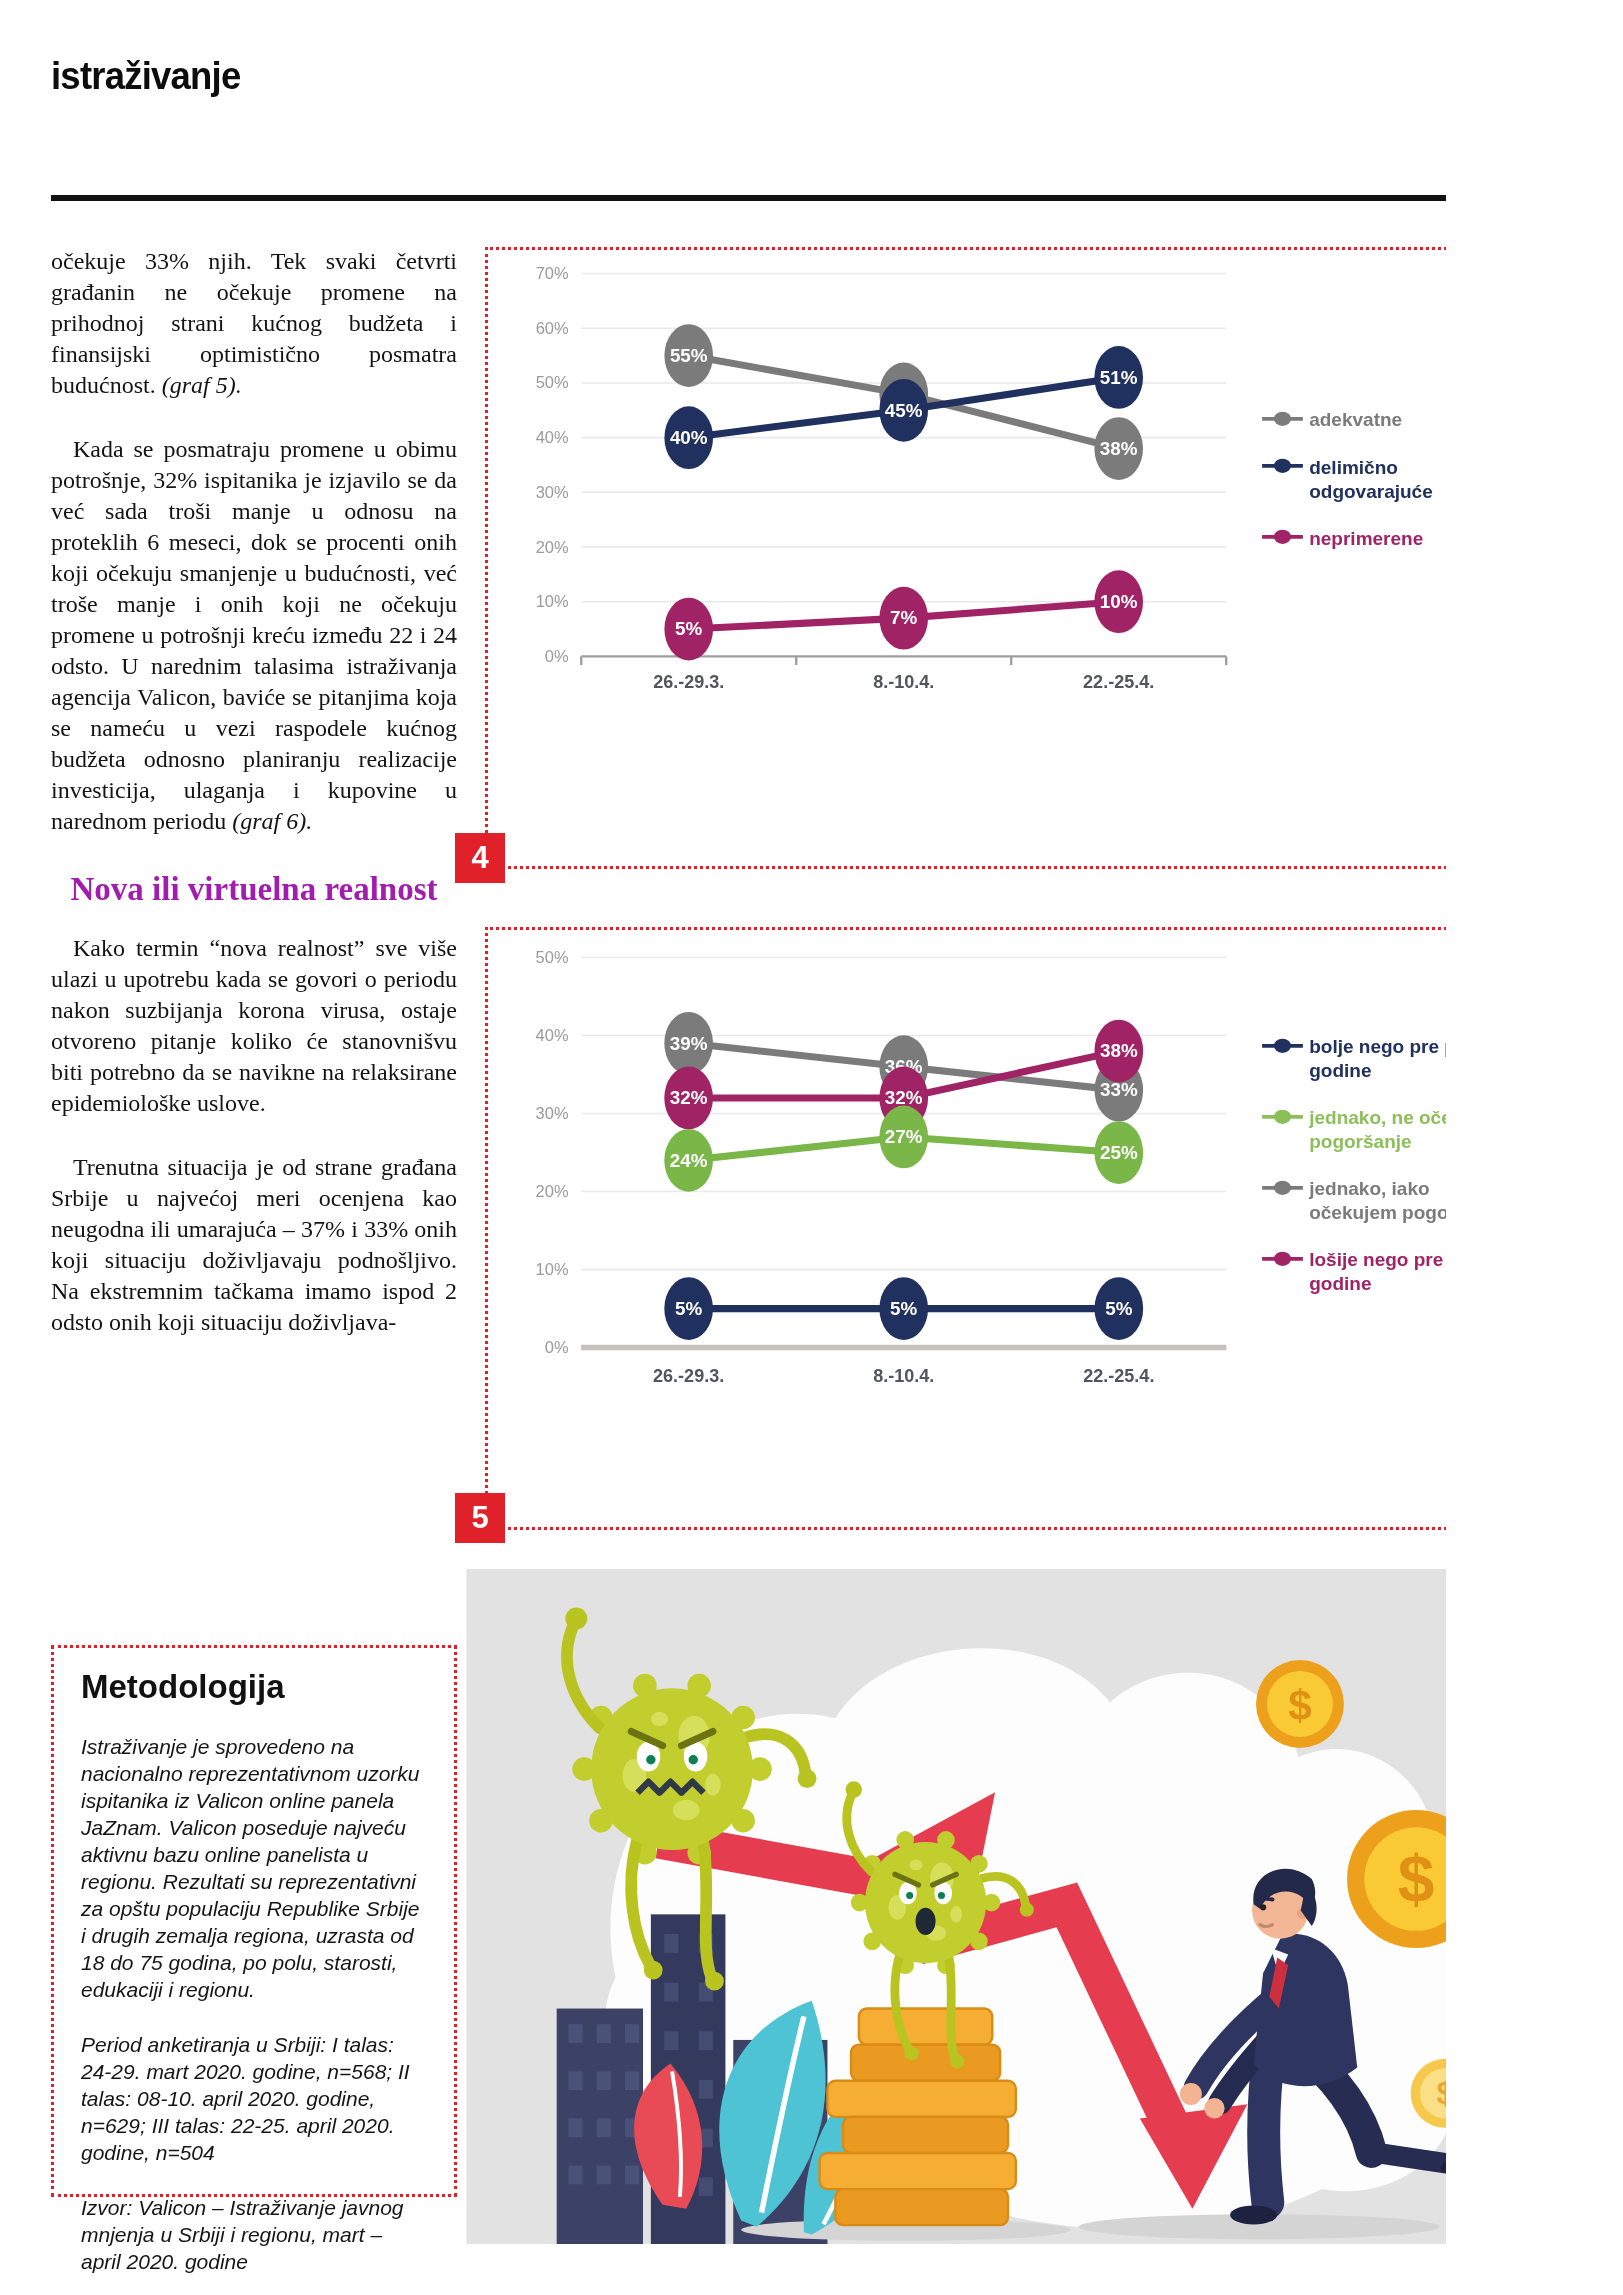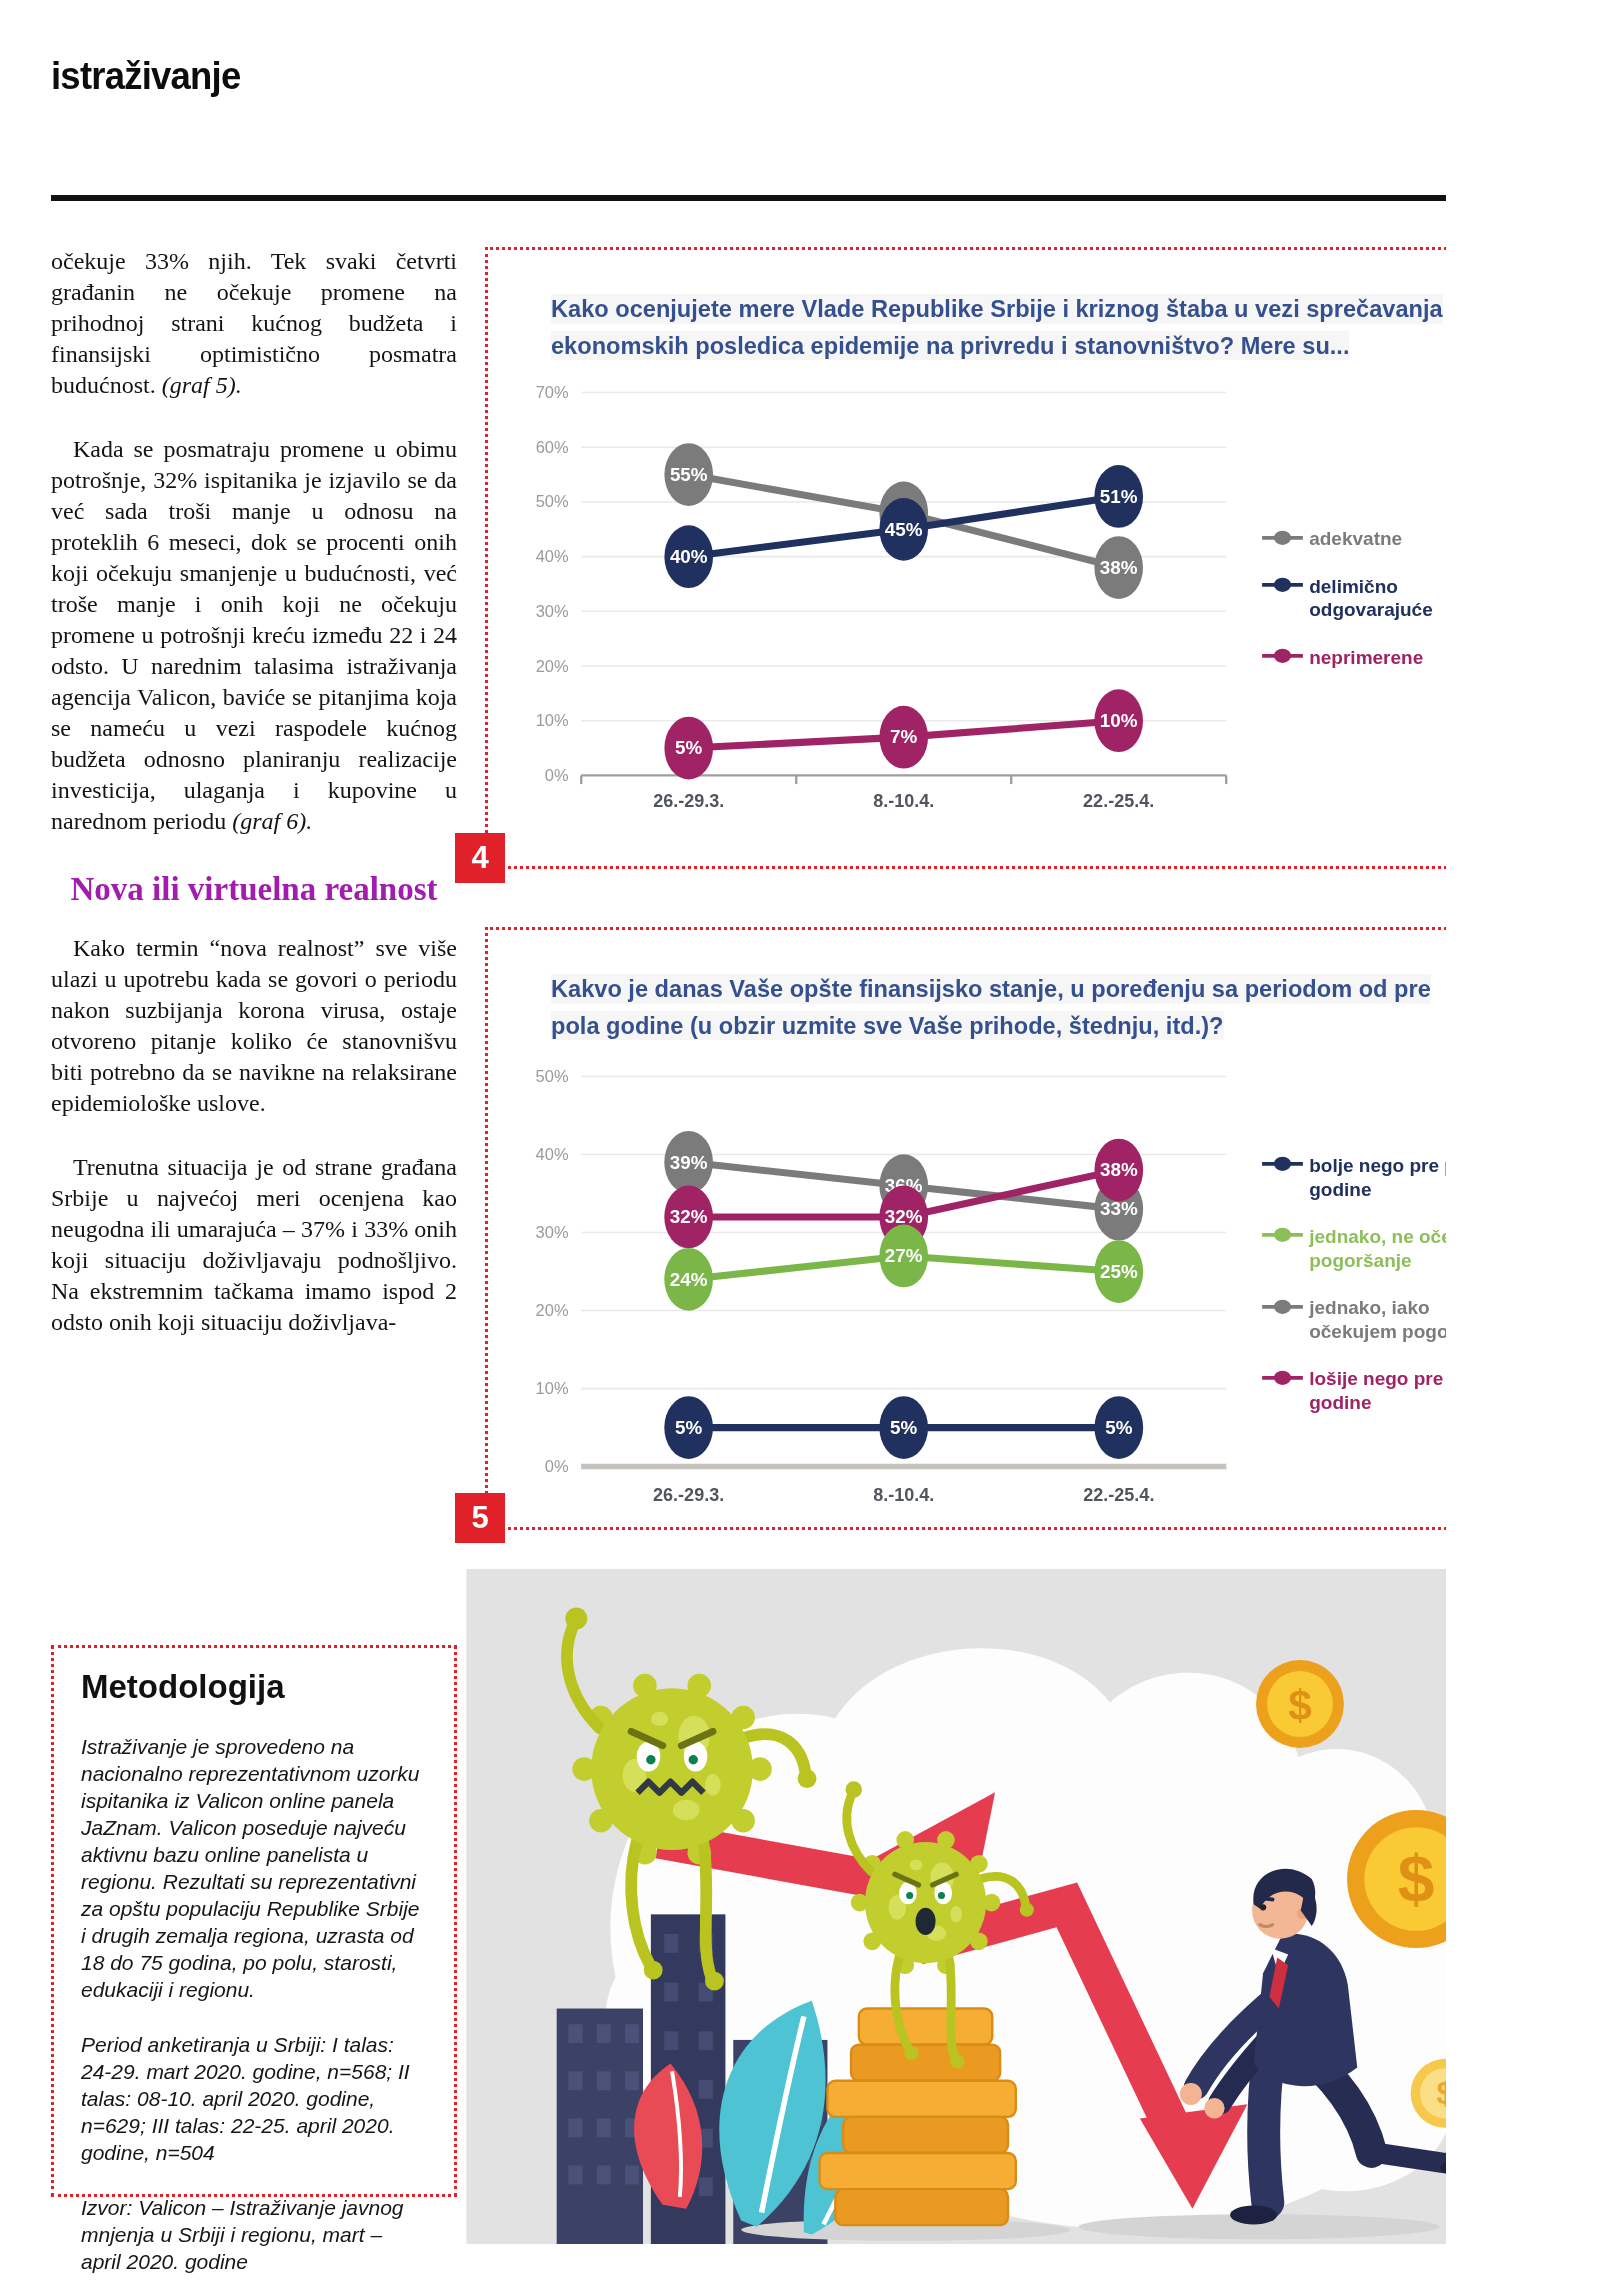--- a/index.html
+++ b/index.html
@@ -70,21 +70,20 @@
   </div>
 
   <div class="methodology">
     <h3>Metodologija</h3>
     <p>Istraživanje je sprovedeno na nacionalno reprezentativnom uzorku ispitanika iz Valicon online panela JaZnam. Valicon poseduje najveću aktivnu bazu online panelista u regionu. Rezultati su reprezentativni za opštu populaciju Republike Srbije i drugih zemalja regiona, uzrasta od 18 do 75 godina, po polu, starosti, edukaciji i regionu.</p>
     <p>Period anketiranja u Srbiji: I talas: 24-29. mart 2020. godine, n=568; II talas: 08-10. april 2020. godine, n=629; III talas: 22-25. april 2020. godine, n=504</p>
     <p>Izvor: Valicon – Istraživanje javnog mnjenja u Srbiji i regionu, mart – april 2020. godine</p>
   </div>
 
   <div class="chart-box" id="chart-box-4">
-    <div class="chart-title"><span>Kako ocenjujete mere Vlade Republike Srbije i kriznog štaba u vezi sprečavanja ekonomskih posledica epidemije na privredu i stanovništvo? Mere su...</span></div>
     <div class="chart-row">
       <svg id="chart-svg-0" width="766" height="459" viewBox="0 0 975 585">
           <line x1="108" x2="930" y1="518" y2="518" stroke="#9e9e9e" stroke-width="3"></line>
           <text x="92" y="525" text-anchor="end" fill="#9b9b9b" font-size="21">0%</text>
           <line x1="108" x2="930" y1="448.2857142857143" y2="448.2857142857143" stroke="#e9e9e9" stroke-width="2"></line>
           <text x="92" y="455.2857142857143" text-anchor="end" fill="#9b9b9b" font-size="21">10%</text>
           <line x1="108" x2="930" y1="378.57142857142856" y2="378.57142857142856" stroke="#e9e9e9" stroke-width="2"></line>
           <text x="92" y="385.57142857142856" text-anchor="end" fill="#9b9b9b" font-size="21">20%</text>
           <line x1="108" x2="930" y1="308.8571428571429" y2="308.8571428571429" stroke="#e9e9e9" stroke-width="2"></line>
           <text x="92" y="315.8571428571429" text-anchor="end" fill="#9b9b9b" font-size="21">30%</text>
@@ -146,21 +145,20 @@
               <ellipse cx="26" cy="10" rx="11" ry="9" fill="#a02365"></ellipse>
             </svg>
             <span style="color: rgb(160, 35, 101);">neprimerene</span>
           </div>
         </div>
     </div>
     <div class="badge">4</div>
   </div>
 
   <div class="chart-box" id="chart-box-5">
-    <div class="chart-title"><span>Kakvo je danas Vaše opšte finansijsko stanje, u poređenju sa periodom od pre pola godine (u obzir uzmite sve Vaše prihode, štednju, itd.)?</span></div>
     <div class="chart-row">
       <svg id="chart-svg-1" width="766" height="471" viewBox="0 0 975 600">
           <line x1="108" x2="930" y1="532" y2="532" stroke="#c6c2be" stroke-width="7"></line>
           <text x="92" y="539" text-anchor="end" fill="#9b9b9b" font-size="21">0%</text>
           <line x1="108" x2="930" y1="432.6" y2="432.6" stroke="#e9e9e9" stroke-width="2"></line>
           <text x="92" y="439.6" text-anchor="end" fill="#9b9b9b" font-size="21">10%</text>
           <line x1="108" x2="930" y1="333.2" y2="333.2" stroke="#e9e9e9" stroke-width="2"></line>
           <text x="92" y="340.2" text-anchor="end" fill="#9b9b9b" font-size="21">20%</text>
           <line x1="108" x2="930" y1="233.8" y2="233.8" stroke="#e9e9e9" stroke-width="2"></line>
           <text x="92" y="240.8" text-anchor="end" fill="#9b9b9b" font-size="21">30%</text>

